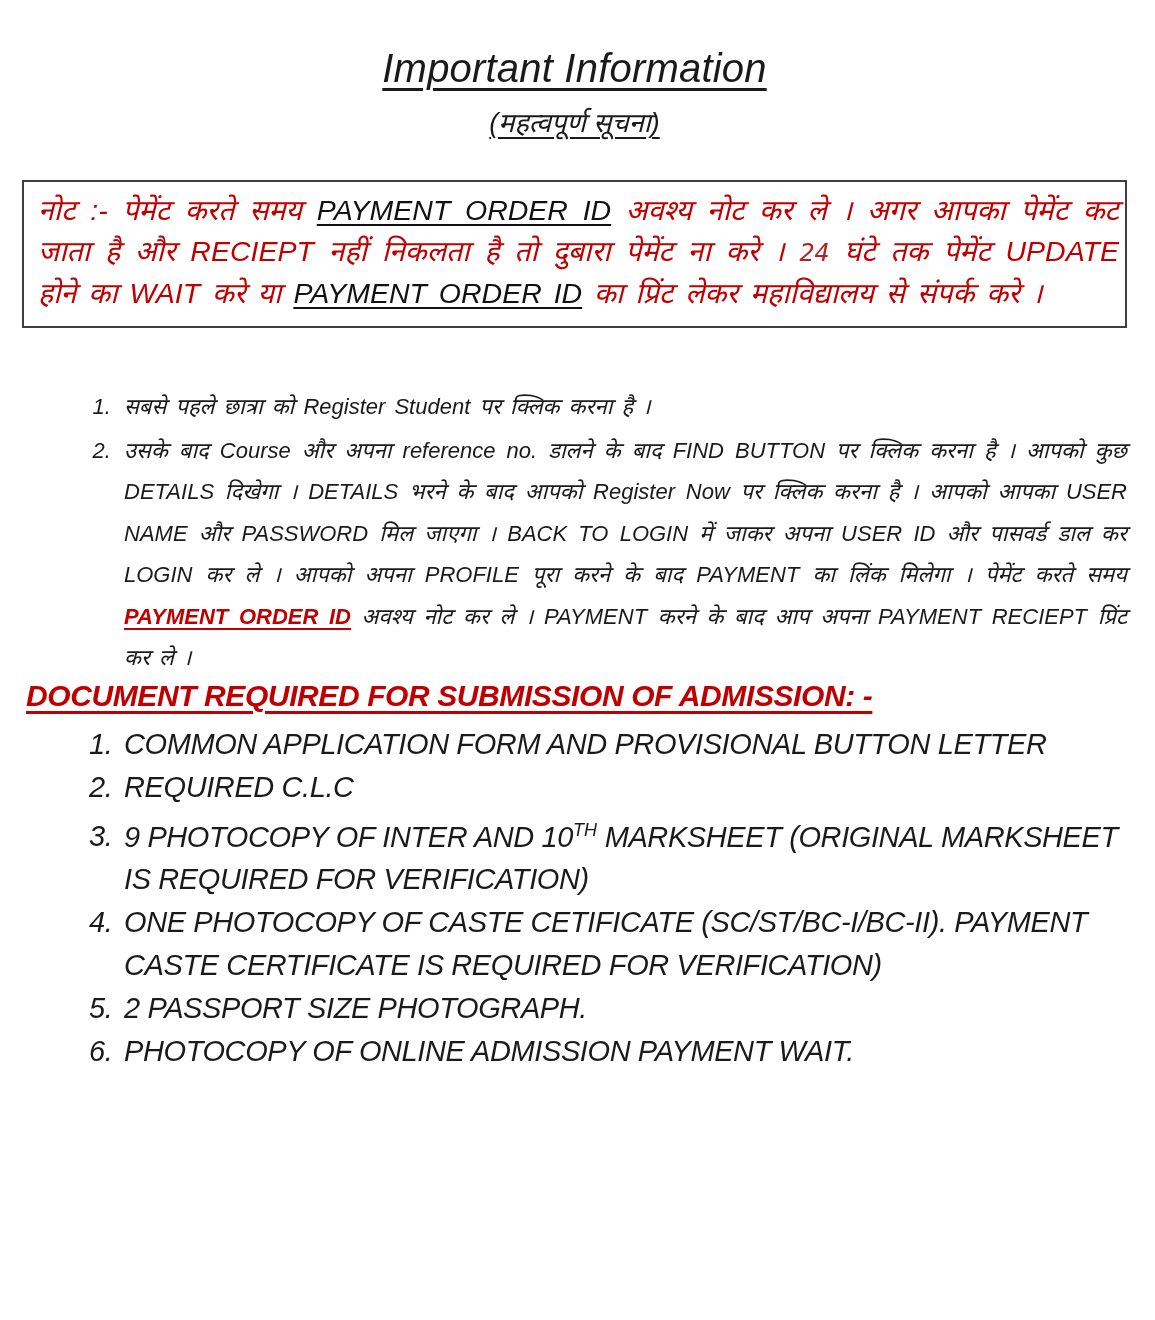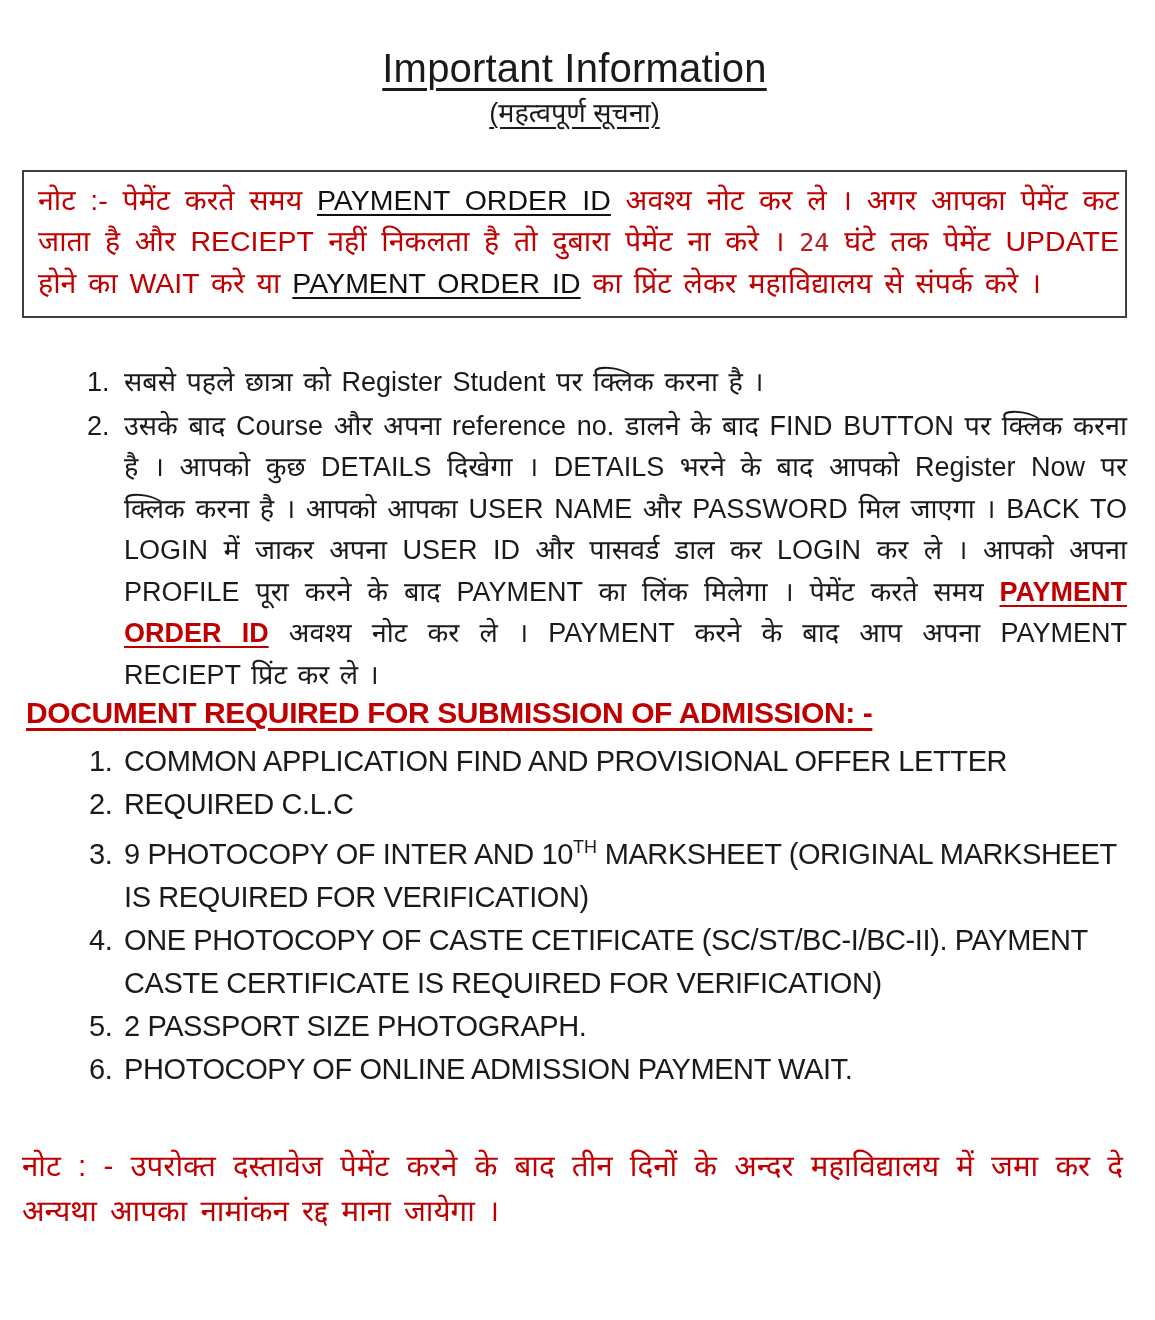--- a/index.html
+++ b/index.html
@@ -12,34 +12,35 @@
   body{
     width:1155px;
     height:1320px;
     font-family:"Liberation Sans", sans-serif;
     color:var(--ink);
     position:relative;
     overflow:hidden;
   }
   .page{
     padding:46px 28px 0 22px;
+    font-style:italic;
   }
   
   .header{text-align:center;}
   .title{
     display:inline-block;
     font-size:40px;
     font-weight:500;
     letter-spacing:0.2px;
     text-decoration:underline;
     text-underline-offset:6px;
     text-decoration-thickness:3px;
   }
   .subtitle{
-    margin-top:2px;
+    margin-top:12px;
     font-size:27px;
   }
   .subtitle span{
     text-decoration:underline;
     text-underline-offset:5px;
     text-decoration-thickness:2px;
   }
   
   .warning-box{
     margin-top:40px;
@@ -73,23 +74,23 @@
     font-size:0.88em;
   }
   .seg-sup{
     vertical-align:super;
     font-size:0.62em;
     letter-spacing:0;
     text-align:right;
   }
   
   .steps{
-    margin-top:44px;
+    margin-top:58px;
     padding-left:98px;
-    font-size:27px;
+    font-size:22px;
     line-height:41.5px;
   }
   .steps li{
     text-align:justify;
     word-spacing:3px;
     padding-left:4px;
   }
   .steps li + li{margin-top:2px;}
   
   .doc-heading{
@@ -140,23 +141,22 @@
   <div class="warning-box"><span class="seg-red">नोट :- पेमेंट करते समय </span><span class="seg-dark-underline">PAYMENT ORDER  ID</span><span class="seg-red"> अवश्य नोट कर ले । अगर आपका पेमेंट कट जाता है और RECIEPT नहीं निकलता है तो दुबारा पेमेंट ना करे । </span><span class="seg-red-mono">24</span><span class="seg-red"> घंटे तक पेमेंट UPDATE होने का WAIT करे या </span><span class="seg-dark-underline">PAYMENT ORDER  ID</span><span class="seg-red"> का प्रिंट लेकर महाविद्यालय से संपर्क करे ।</span></div>
 
   <ol class="steps">
     <li>सबसे पहले छात्रा को Register Student पर क्लिक करना है ।</li>
     <li><span>उसके बाद Course और अपना reference no. डालने के बाद FIND BUTTON पर क्लिक करना है । आपको कुछ DETAILS दिखेगा । DETAILS भरने के बाद आपको Register Now पर क्लिक करना है । आपको आपका USER NAME और PASSWORD मिल जाएगा । BACK TO LOGIN में जाकर अपना USER ID और पासवर्ड डाल कर LOGIN कर ले । आपको अपना PROFILE पूरा करने के बाद PAYMENT का लिंक मिलेगा । पेमेंट करते समय </span><span class="seg-red-underline">PAYMENT ORDER  ID</span><span> अवश्य नोट कर ले । PAYMENT करने के बाद आप अपना PAYMENT RECIEPT प्रिंट कर ले ।</span></li>
   </ol>
 
   <div class="doc-heading">DOCUMENT REQUIRED FOR SUBMISSION OF ADMISSION: -</div>
 
   <ol class="docs">
-    <li>COMMON APPLICATION FIND AND PROVISIONAL OFFER LETTER</li>
+    <li>COMMON APPLICATION FORM AND PROVISIONAL BUTTON LETTER</li>
     <li>REQUIRED C.L.C</li>
     <li><span>9 PHOTOCOPY OF INTER AND 10</span><span class="seg-sup">TH</span><span> MARKSHEET (ORIGINAL MARKSHEET IS REQUIRED FOR VERIFICATION)</span></li>
     <li>ONE PHOTOCOPY OF CASTE CETIFICATE (SC/ST/BC-I/BC-II). PAYMENT CASTE CERTIFICATE IS REQUIRED FOR VERIFICATION)</li>
     <li>2 PASSPORT SIZE PHOTOGRAPH.</li>
     <li>PHOTOCOPY OF ONLINE ADMISSION PAYMENT WAIT.</li>
   </ol>
 
-  <div class="footer-note">नोट : - उपरोक्त दस्तावेज पेमेंट करने के बाद तीन दिनों के अन्दर महाविद्यालय में जमा कर दे अन्यथा आपका नामांकन रद्द माना जायेगा ।</div>
 
 </div>
 
 </body></html>

